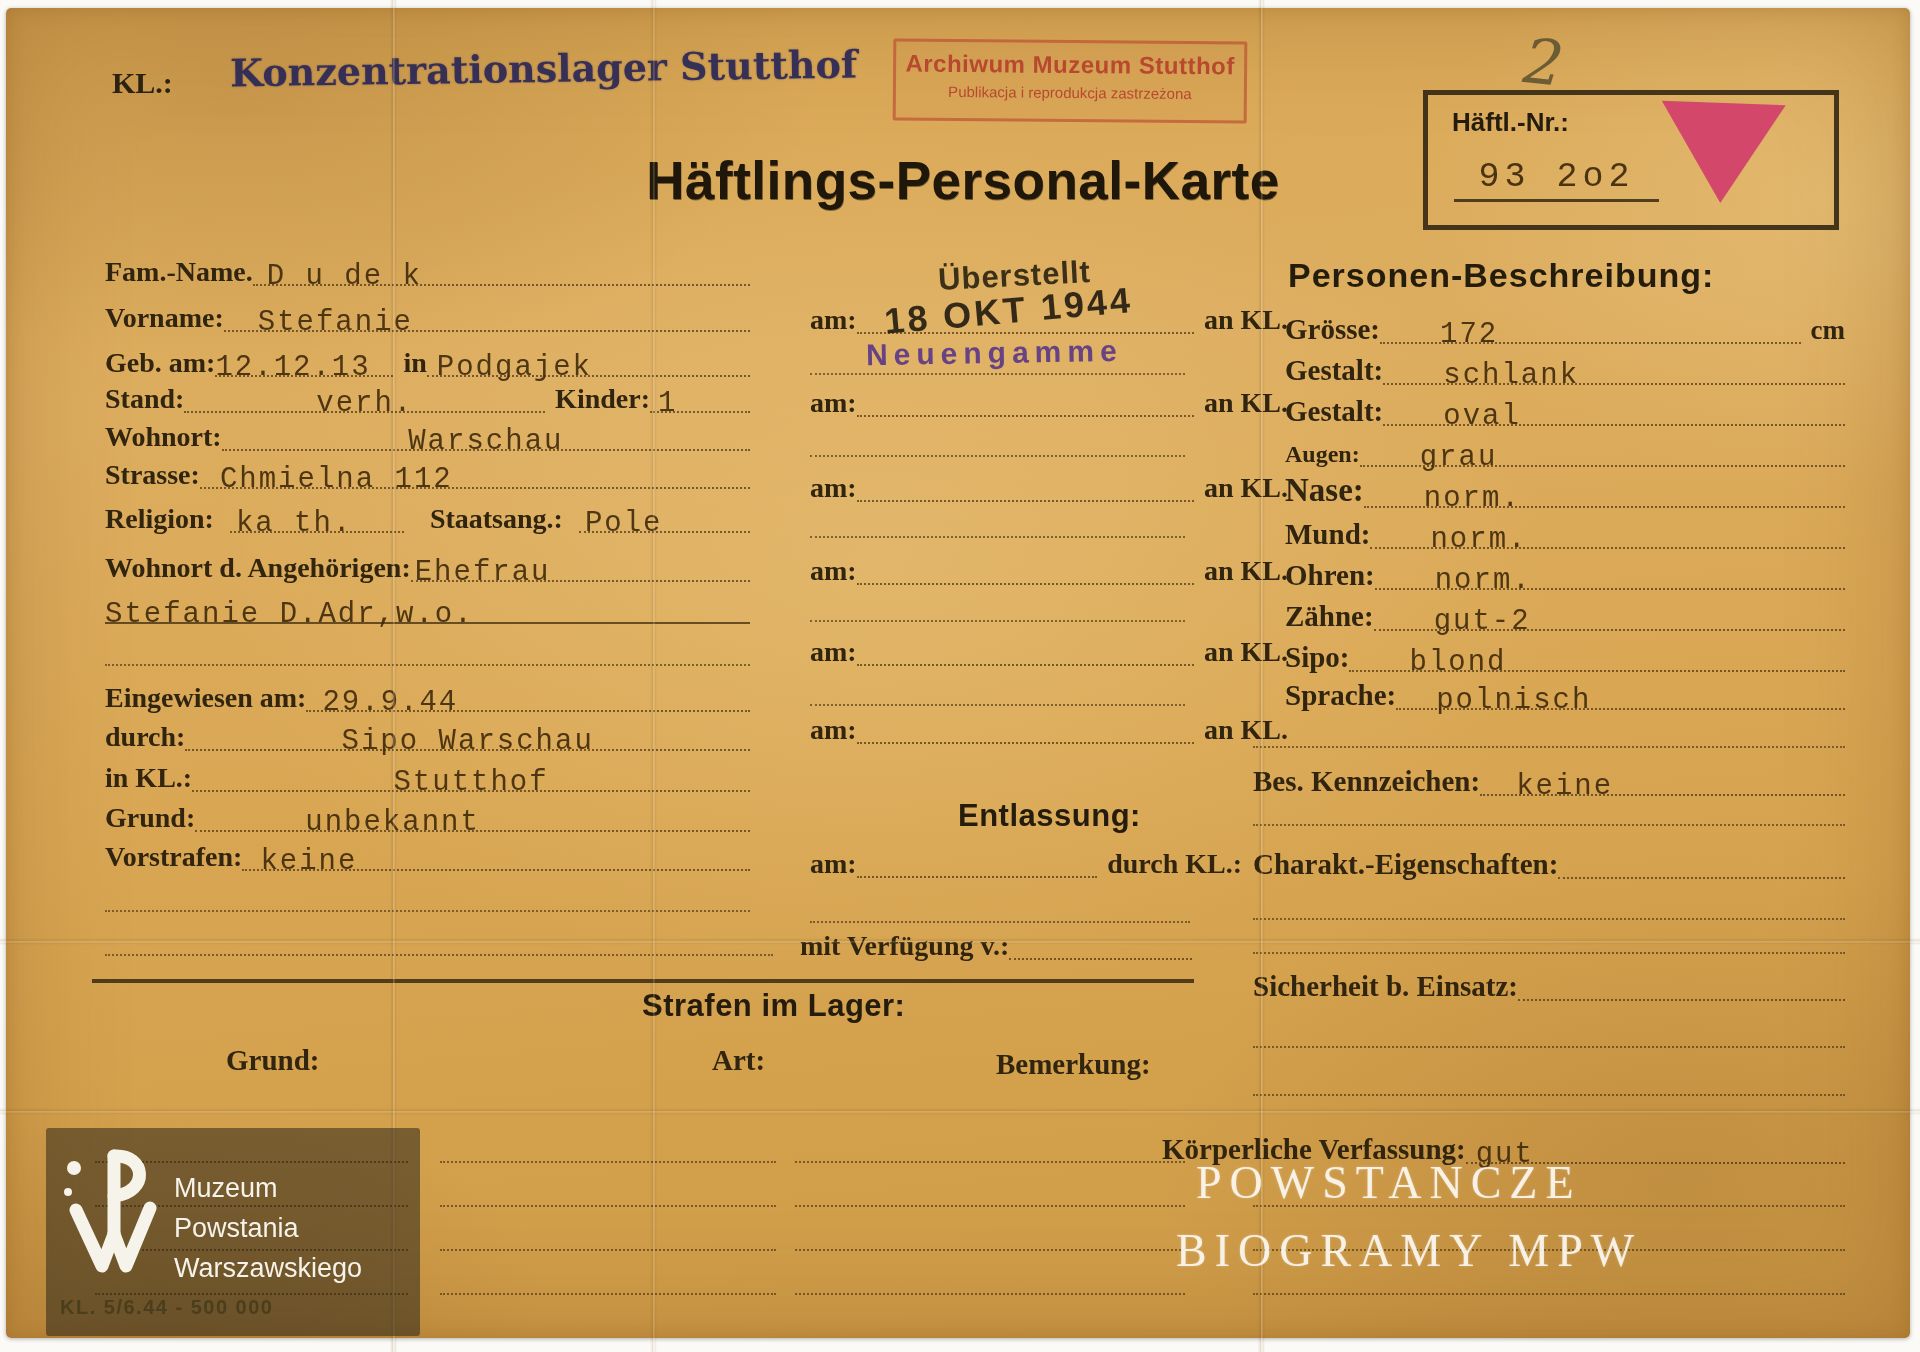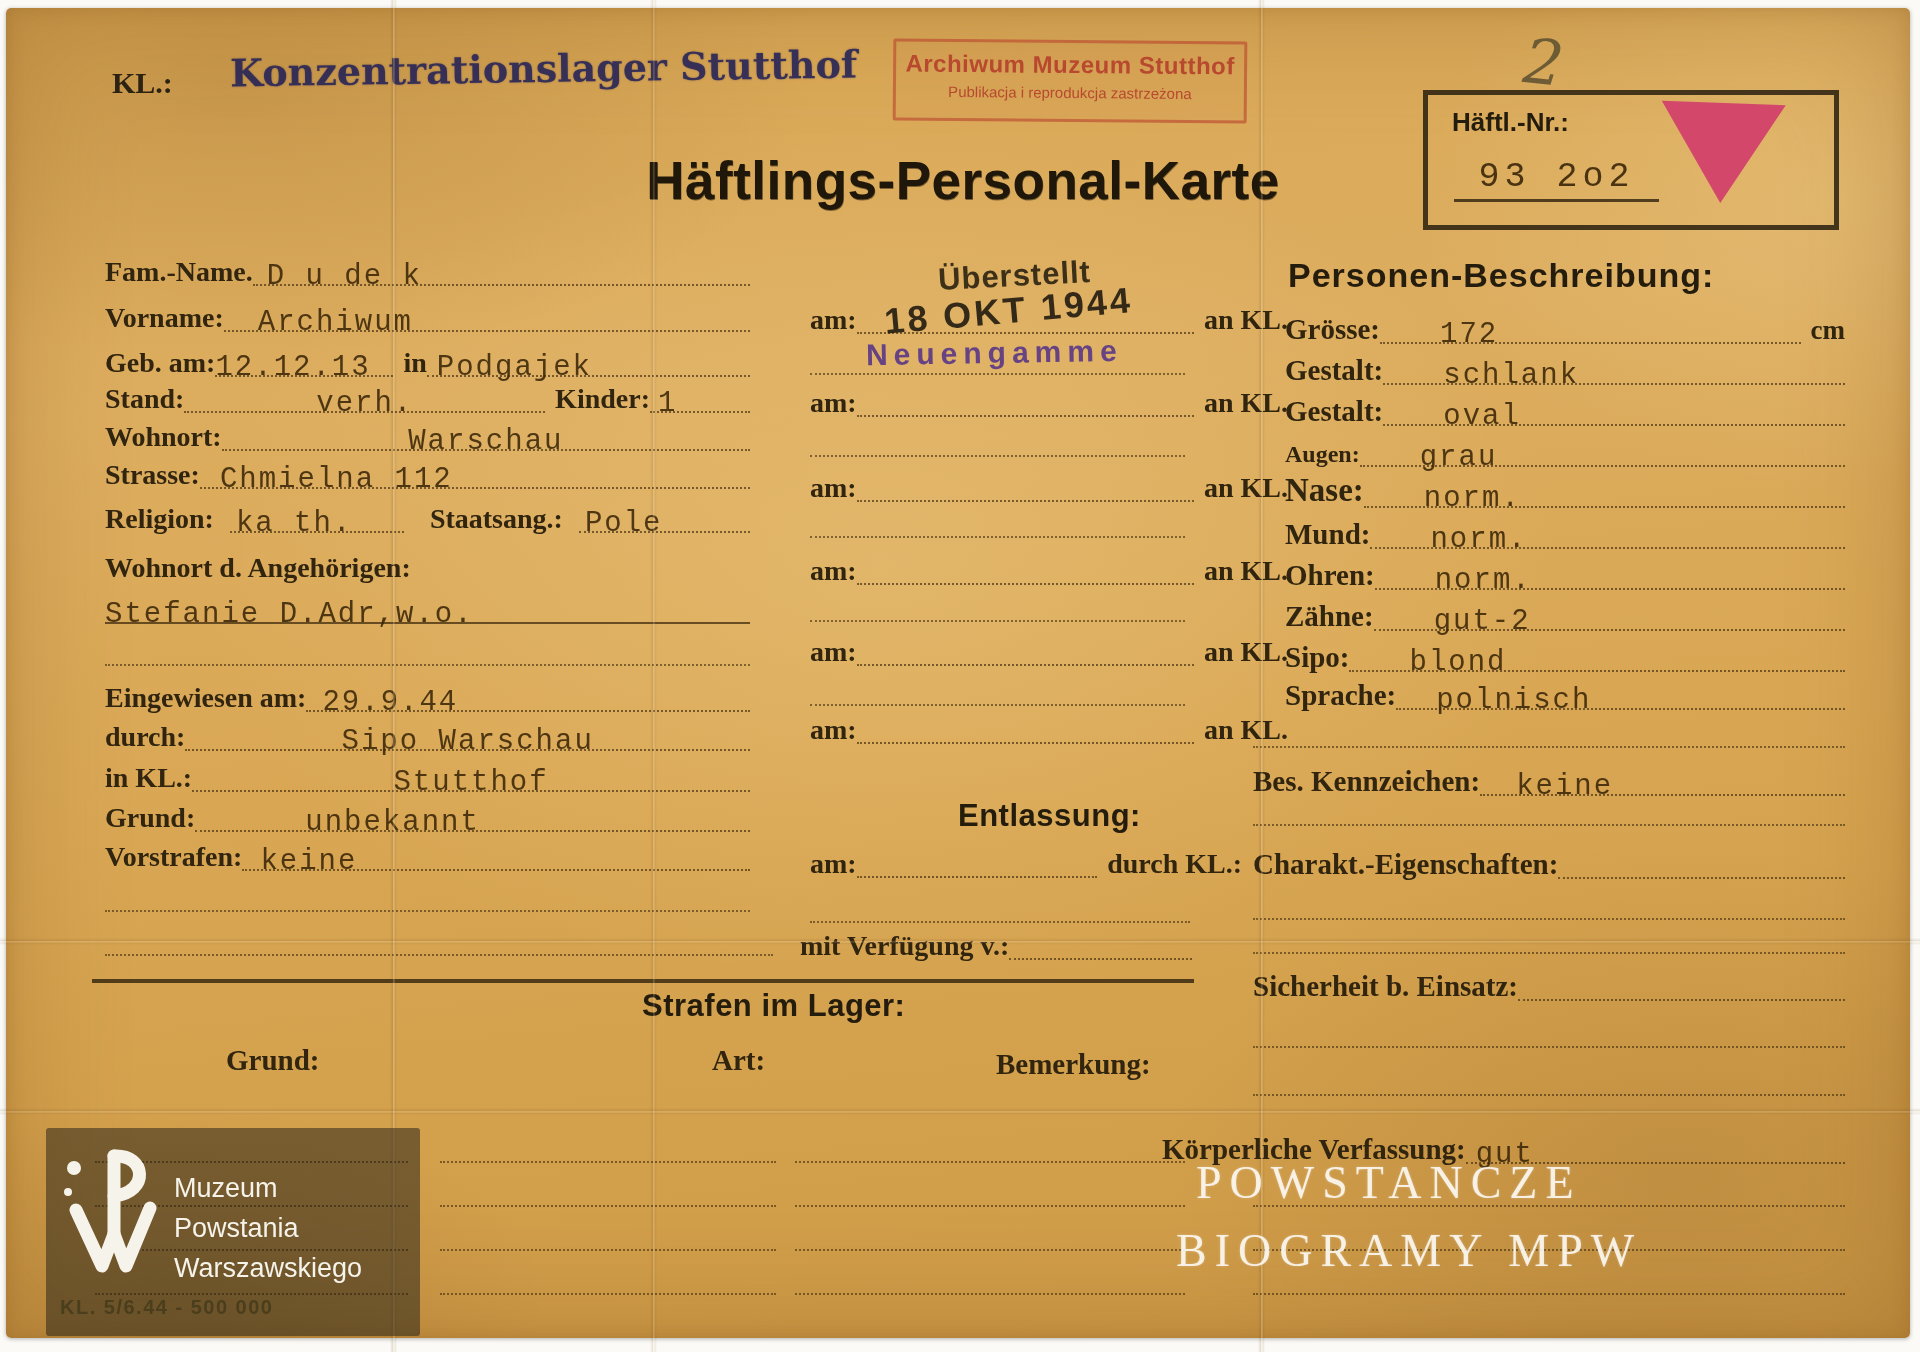--- a/index.html
+++ b/index.html
@@ -109,21 +109,21 @@
 
   <div class="row" style="left:105px;top:250px;width:645px;">
     <span class="lbl">Fam.-Name.</span>
     <span class="fill left" style="padding-left:14px;">
         <span class="typed">D u de k</span>
       </span>
   </div>
   <div class="row" style="left:105px;top:296px;width:645px;">
     <span class="lbl">Vorname:</span>
     <span class="fill left" style="padding-left:34px;">
-        <span class="typed">Archiwum</span>
+        <span class="typed">Stefanie</span>
       </span>
   </div>
   <div class="row" style="left:105px;top:341px;width:645px;">
     <span class="lbl">Geb. am:</span>
     <span class="fill left" style="flex:0 0 178px;">
         <span class="typed">12.12.13</span>
       </span>
     <span class="lbl2">in</span>
     <span class="fill left" style="padding-left:10px;">
         <span class="typed">Podgajek</span>
@@ -156,20 +156,23 @@
     <span class="fill left" style="flex:0 0 168px;padding-left:6px;">
         <span class="typed">ka th.</span>
       </span>
     <span class="lbl2">Staatsang.:</span>
     <span class="fill left" style="padding-left:6px;">
         <span class="typed">Pole</span>
       </span>
   </div>
   <div class="row" style="left:105px;top:546px;width:645px;">
     <span class="lbl">Wohnort d. Angehörigen:</span>
+    <span class="fill left" style="padding-left:4px;">
+        <span class="typed">Ehefrau</span>
+      </span>
   </div>
   <div class="row" style="left:105px;top:588px;width:645px;">
     <span class="fill left solid">
         <span class="typed">Stefanie D.Adr,w.o.</span>
       </span>
   </div>
   <div class="dotline" style="left:105px;top:664px;width:645px;"></div>
 
   <div class="row" style="left:105px;top:676px;width:645px;">
     <span class="lbl">Eingewiesen am:</span>

